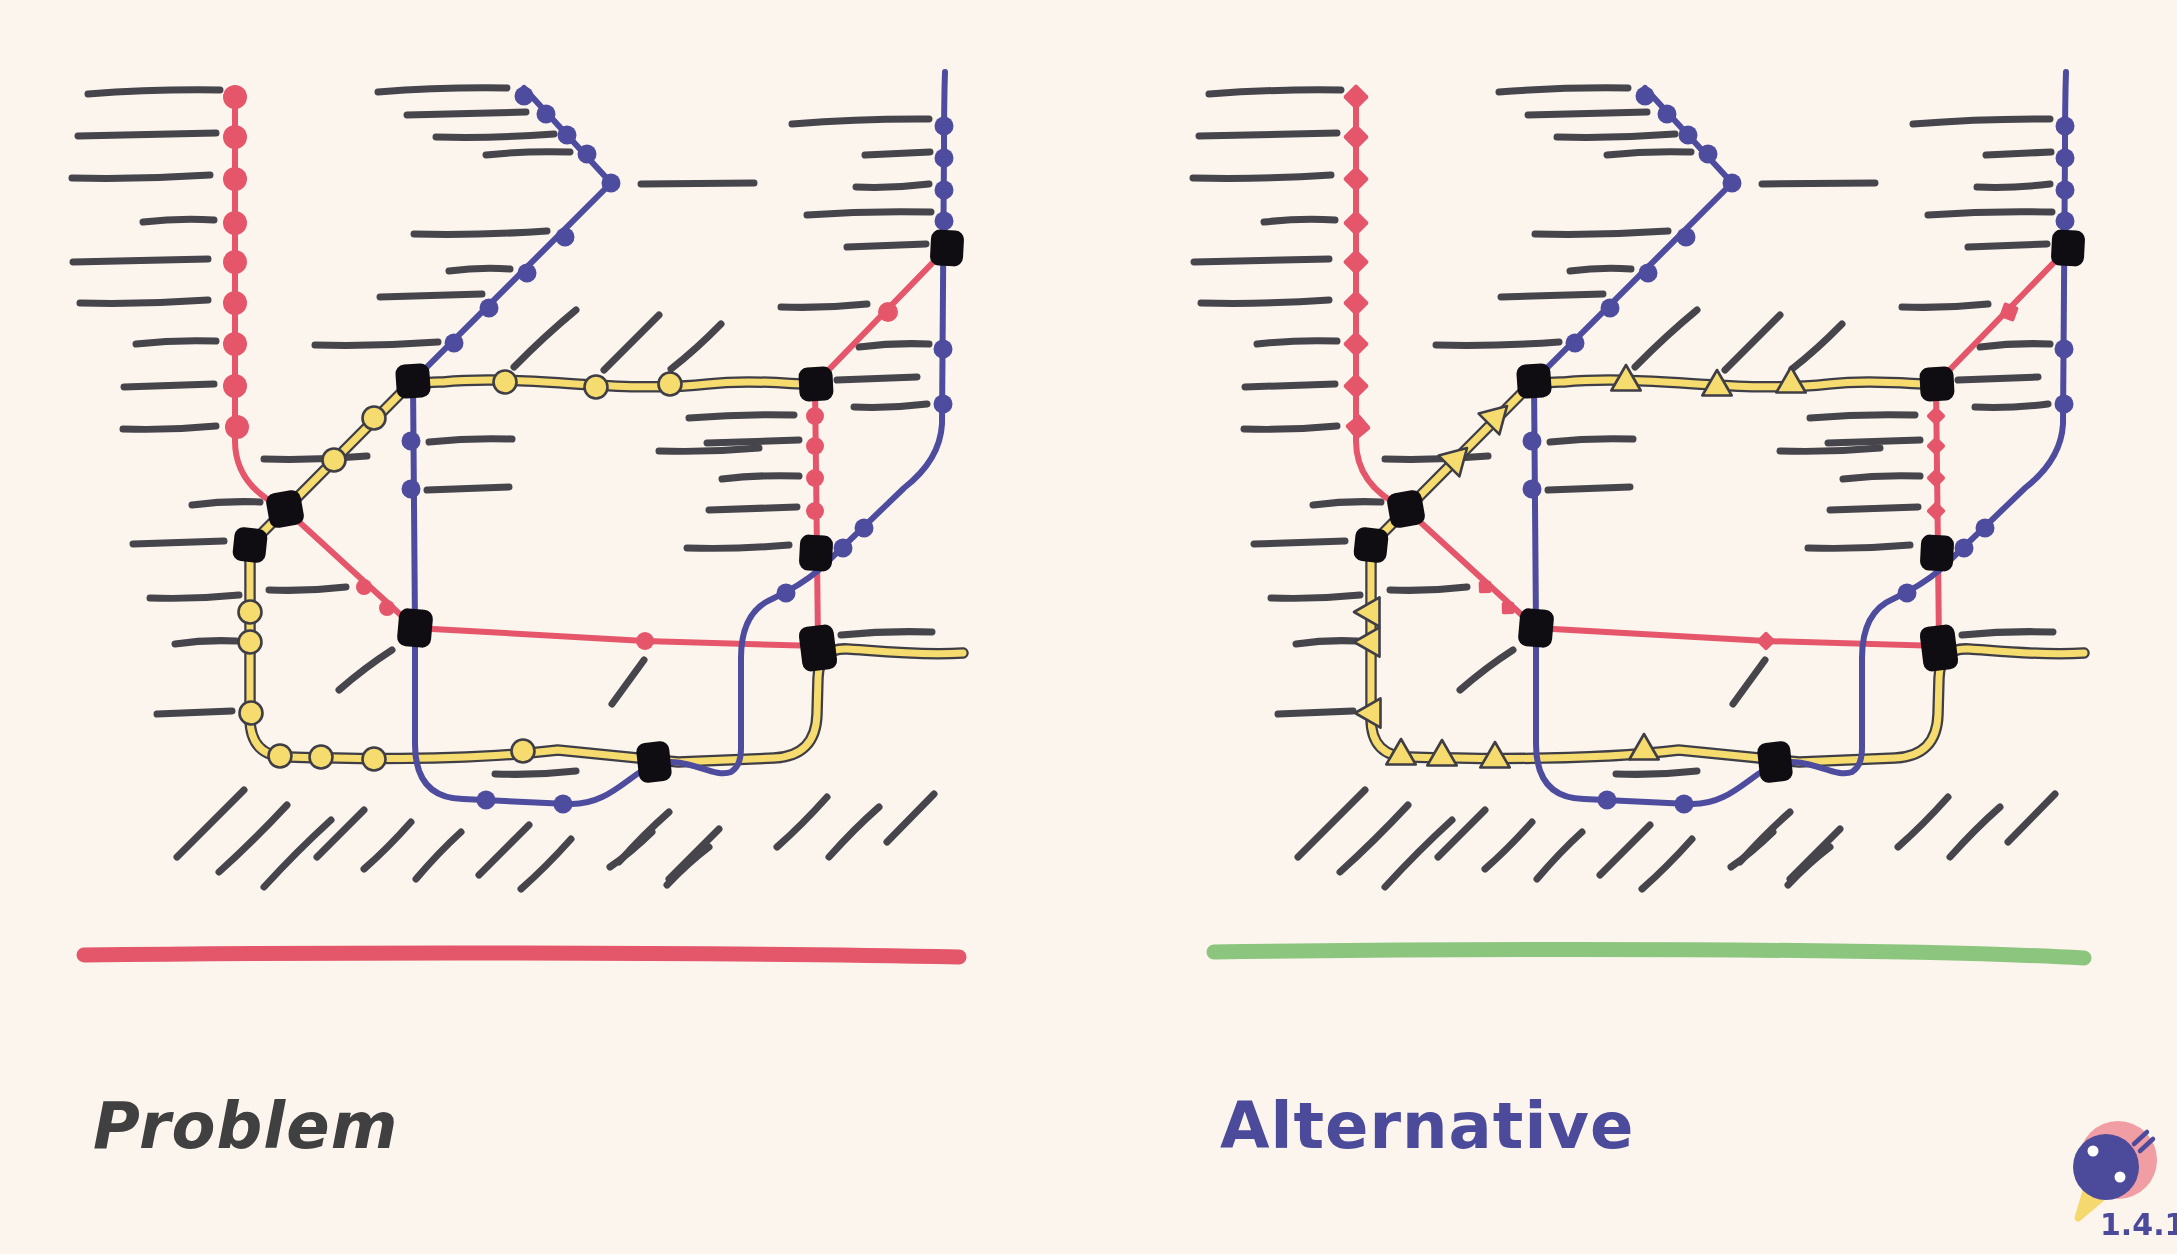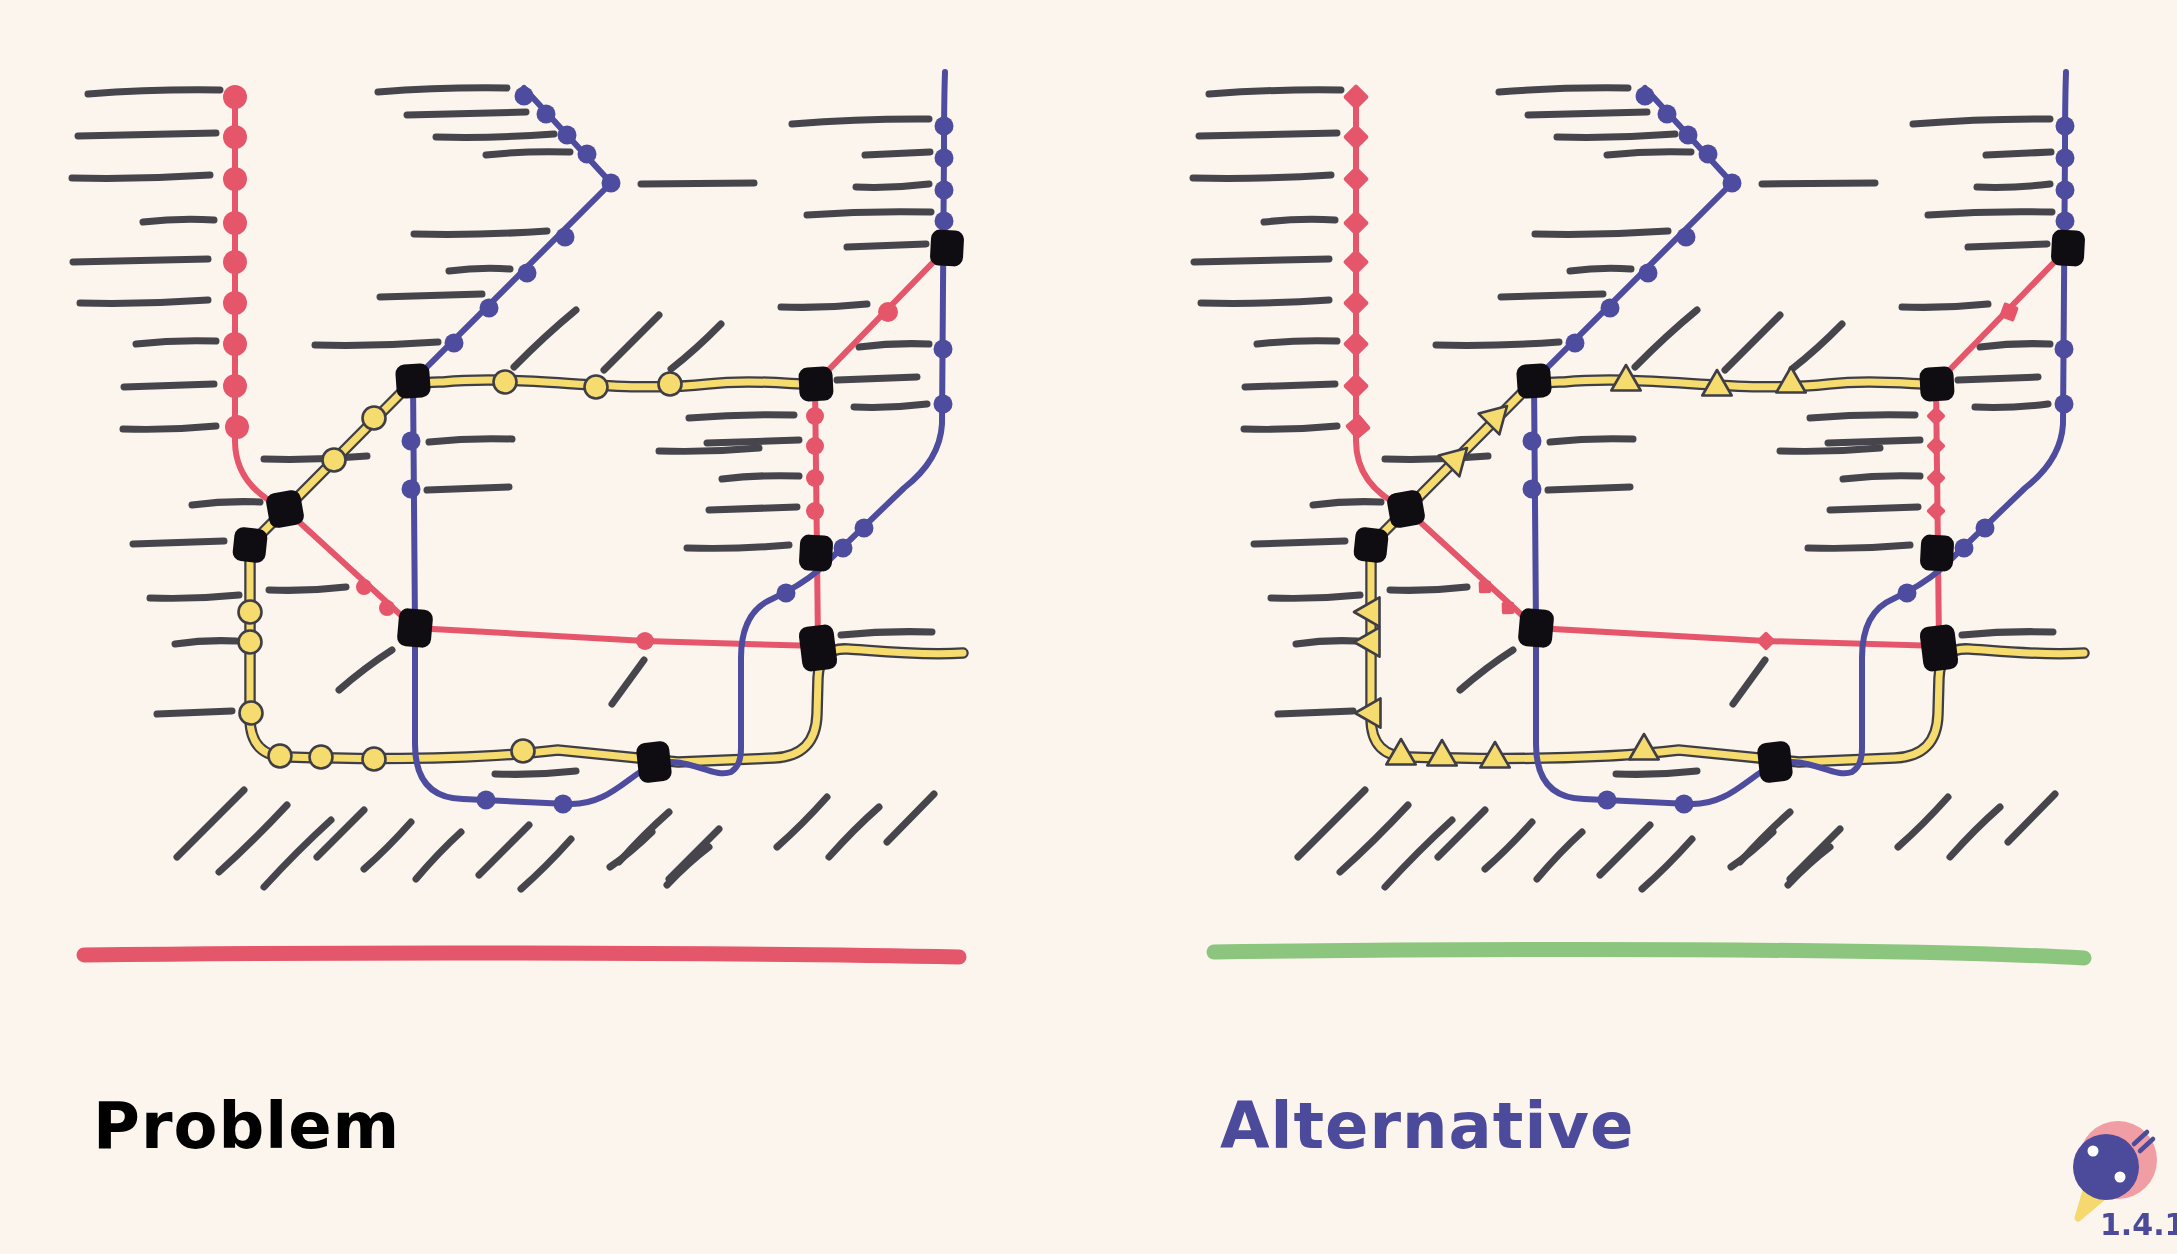--- a/index.html
+++ b/index.html
@@ -295,21 +295,21 @@
 </div>
 
 <svg id="underline-problem" class="underline-svg" viewBox="0 0 905 34">
   <path id="underline-problem-path" d="M 14,17 C 250,14 650,14 889,19" fill="none" stroke-width="15" stroke-linecap="round" stroke="#E4566A"></path>
 </svg>
 
 <svg id="underline-alternative" class="underline-svg" viewBox="0 0 905 34">
   <path id="underline-alternative-path" d="M 12,16 C 300,12 700,12 882,22" fill="none" stroke-width="15" stroke-linecap="round" stroke="#8CC57D"></path>
 </svg>
 
-<div id="title-problem" class="map-title" style="color: #000000;">Problem</div>
+<div id="title-problem" class="map-title" style="color: #404040; font-style: italic;">Problem</div>
 
 <div id="title-alternative" class="map-title" style="color: rgb(75, 74, 155);">Alternative</div>
 
 <svg id="logo" viewBox="0 0 132 132">
   <circle id="logo-pink" cx="70" cy="66" r="39" fill="#F19DA4"></circle>
   <polygon id="logo-beak" points="46,70 68,92 30,124" stroke-width="7" stroke-linejoin="round" fill="#F5D96E" stroke="#F5D96E"></polygon>
   <circle id="logo-head" cx="58" cy="73" r="33" fill="#4B4A9B"></circle>
   <circle class="logo-eye" cx="45" cy="57" r="5.5" fill="#FFFFFF"></circle>
   <circle class="logo-eye" cx="72" cy="83" r="5.5" fill="#FFFFFF"></circle>
   <path id="logo-feathers" d="M 86,50 L 99,38 M 92,57 L 105,45" fill="none" stroke-width="4.5" stroke-linecap="round" stroke="#4B4A9B"></path>

